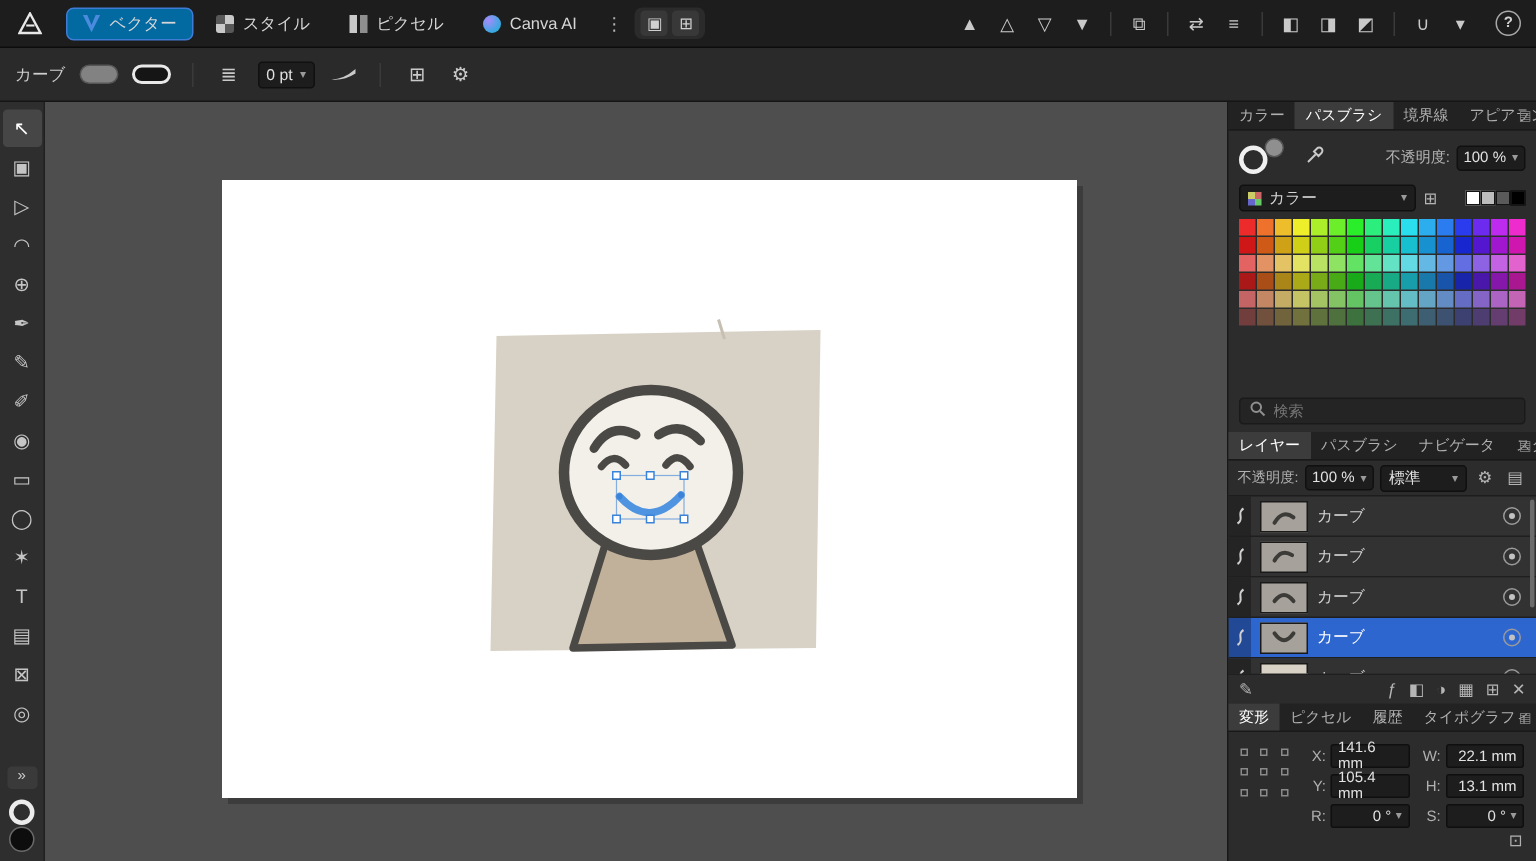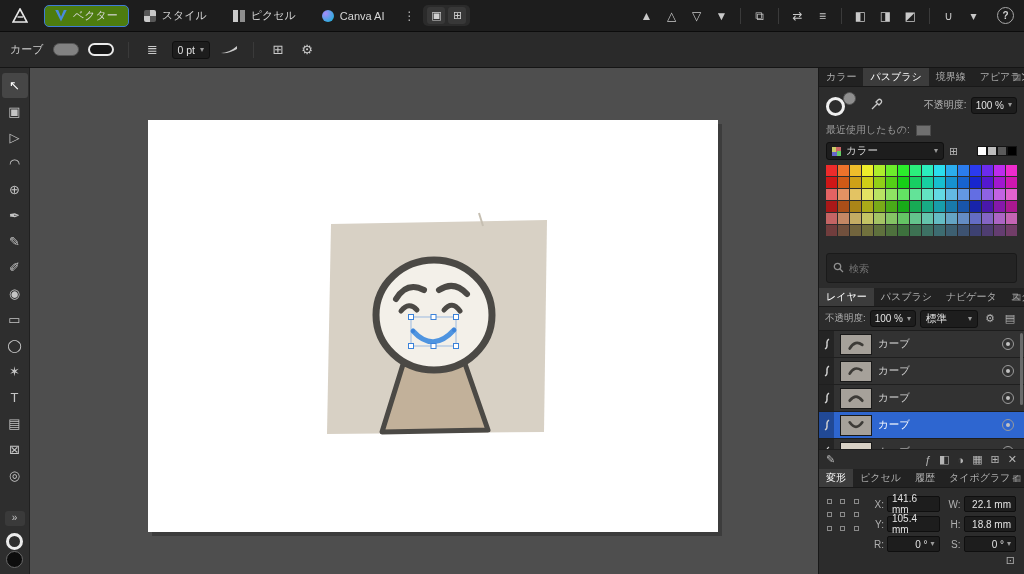--- a/index.html
+++ b/index.html
@@ -8,21 +8,21 @@
   #app{position:relative;width:1024px;height:574px;overflow:hidden;background:#4e4e4e;
        font-family:"Liberation Sans","DejaVu Sans",sans-serif;font-size:11px;color:#ccc;user-select:none}
 
   
   #topbar{position:absolute;left:0;top:0;width:100%;height:32px;background:#1d1d1d;
           border-bottom:1px solid #0c0c0c;display:flex;align-items:center;padding:0 10px}
   .logo{width:20px;height:20px;display:flex;align-items:center;justify-content:center;margin-right:14px}
   #personas{display:flex;align-items:center;gap:4px}
   .persona{height:22px;display:flex;align-items:center;gap:6px;padding:0 10px;border-radius:5px;
            color:#d6d6d6;border:1px solid transparent;font-size:11px;white-space:nowrap}
-  .persona.active{border-color:#3f7cd6;background:#4d7c0f}
+  .persona.active{border-color:#3f7cd6;background:#0369a1}
   .p-icon{width:12px;height:12px;display:inline-block;flex:none}
   .p-vector{background:#4a8bdd;clip-path:polygon(0 0,25% 0,50% 60%,75% 0,100% 0,50% 100%)}
   .p-pixel{background:conic-gradient(#c9c9c9 0 25%,#585858 0 50%,#c9c9c9 0 75%,#585858 0);border-radius:2px}
   .p-layout{background:linear-gradient(90deg,#c9c9c9 0 42%,transparent 42% 58%,#8e8e8e 58%)}
   .p-canva{background:radial-gradient(circle at 30% 30%,#a78bfa,#06b6d4);border-radius:50%}
   .kebab{width:16px;text-align:center;color:#b5b5b5;font-size:12px;margin:0 6px}
   #studio-pill{display:flex;gap:3px;background:#2b2b2b;border-radius:5px;padding:2px 4px;margin-right:10px}
   .pill-ic{width:18px;height:17px;display:flex;align-items:center;justify-content:center;
            color:#d0d0d0;font-size:11px;background:#383838;border-radius:3px}
   #action-icons{margin-left:auto;display:flex;align-items:center;gap:2px}
@@ -83,21 +83,21 @@
   .recent-chip{width:15px;height:11px;background:#6f6f6f;border:1px solid #4a4a4a}
   .sw-palette{display:flex;align-items:center;gap:5px}
   .pal-select{flex:0 0 118px}
   .pal-grid-ic{width:9px;height:9px;flex:none;background:conic-gradient(#c66 0 25%,#6c6 0 50%,#66c 0 75%,#cc6 0)}
   .pal-name{flex:1;color:#d5d5d5}
   .pal-opt{color:#b5b5b5;font-size:11px}
   #mini-swatches{display:flex;margin-left:auto}
   #mini-swatches span{width:10px;height:10px;border:1px solid #141414;display:inline-block}
   #swatch-grid{display:grid;grid-template-columns:repeat(16,1fr);gap:1px}
   .swatch-cell{height:11px;display:block}
-  .sw-search{margin-top:auto;height:30px;background:#242424;border:1px solid #1a1a1a;border-radius:3px;
+  .sw-search{margin-top:auto;height:18px;background:#242424;border:1px solid #1a1a1a;border-radius:3px;
              display:flex;align-items:center;gap:5px;padding:0 6px}
   .sw-search input{background:transparent;border:none;outline:none;color:#bbb;font-size:10px;width:100%;
                    font-family:inherit}
 
   .layers-controls{height:24px;display:flex;align-items:center;gap:4px;padding:0 6px;background:#2c2c2c;
                    border-bottom:1px solid #1d1d1d;flex:none}
   .lc-label{font-size:9.5px;color:#b0b0b0;white-space:nowrap}
   .blend-box{flex:1}
   .lc-icon{color:#b5b5b5;font-size:11px;width:16px;text-align:center}
 
@@ -281,24 +281,20 @@
         </span>
         <span class="sw-opacity">
           <span>不透明度:</span>
           <span class="mini-box">
             <span>100 %</span>
             <span class="chev">▾</span>
           </span>
         </span>
       </div>
 
-      <div class="sw-recent">
-        <span>最近使用したもの:</span>
-        <span class="recent-chip"></span>
-      </div>
 
       <div class="sw-palette">
         <span class="combo pal-select">
           <span class="pal-grid-ic"></span>
           <span class="pal-name">カラー</span>
           <span class="chev">▾</span>
         </span>
         <span class="pal-opt">⊞</span>
         <span id="mini-swatches">
             <span style="background: rgb(255, 255, 255);"></span>
@@ -560,21 +556,21 @@
         <div class="tf-row">
           <div class="tf-cell">
             <span class="tf-label">Y:</span>
             <span class="tf-input">
                 <span>105.4 mm</span>
               </span>
           </div>
           <div class="tf-cell">
             <span class="tf-label">H:</span>
             <span class="tf-input">
-                <span>18.8 mm</span>
+                <span>13.1 mm</span>
               </span>
           </div>
         </div>
         <div class="tf-row">
           <div class="tf-cell">
             <span class="tf-label">R:</span>
             <span class="tf-input">
               <span>0 °</span>
               <span class="chev">▾</span>
             </span>

